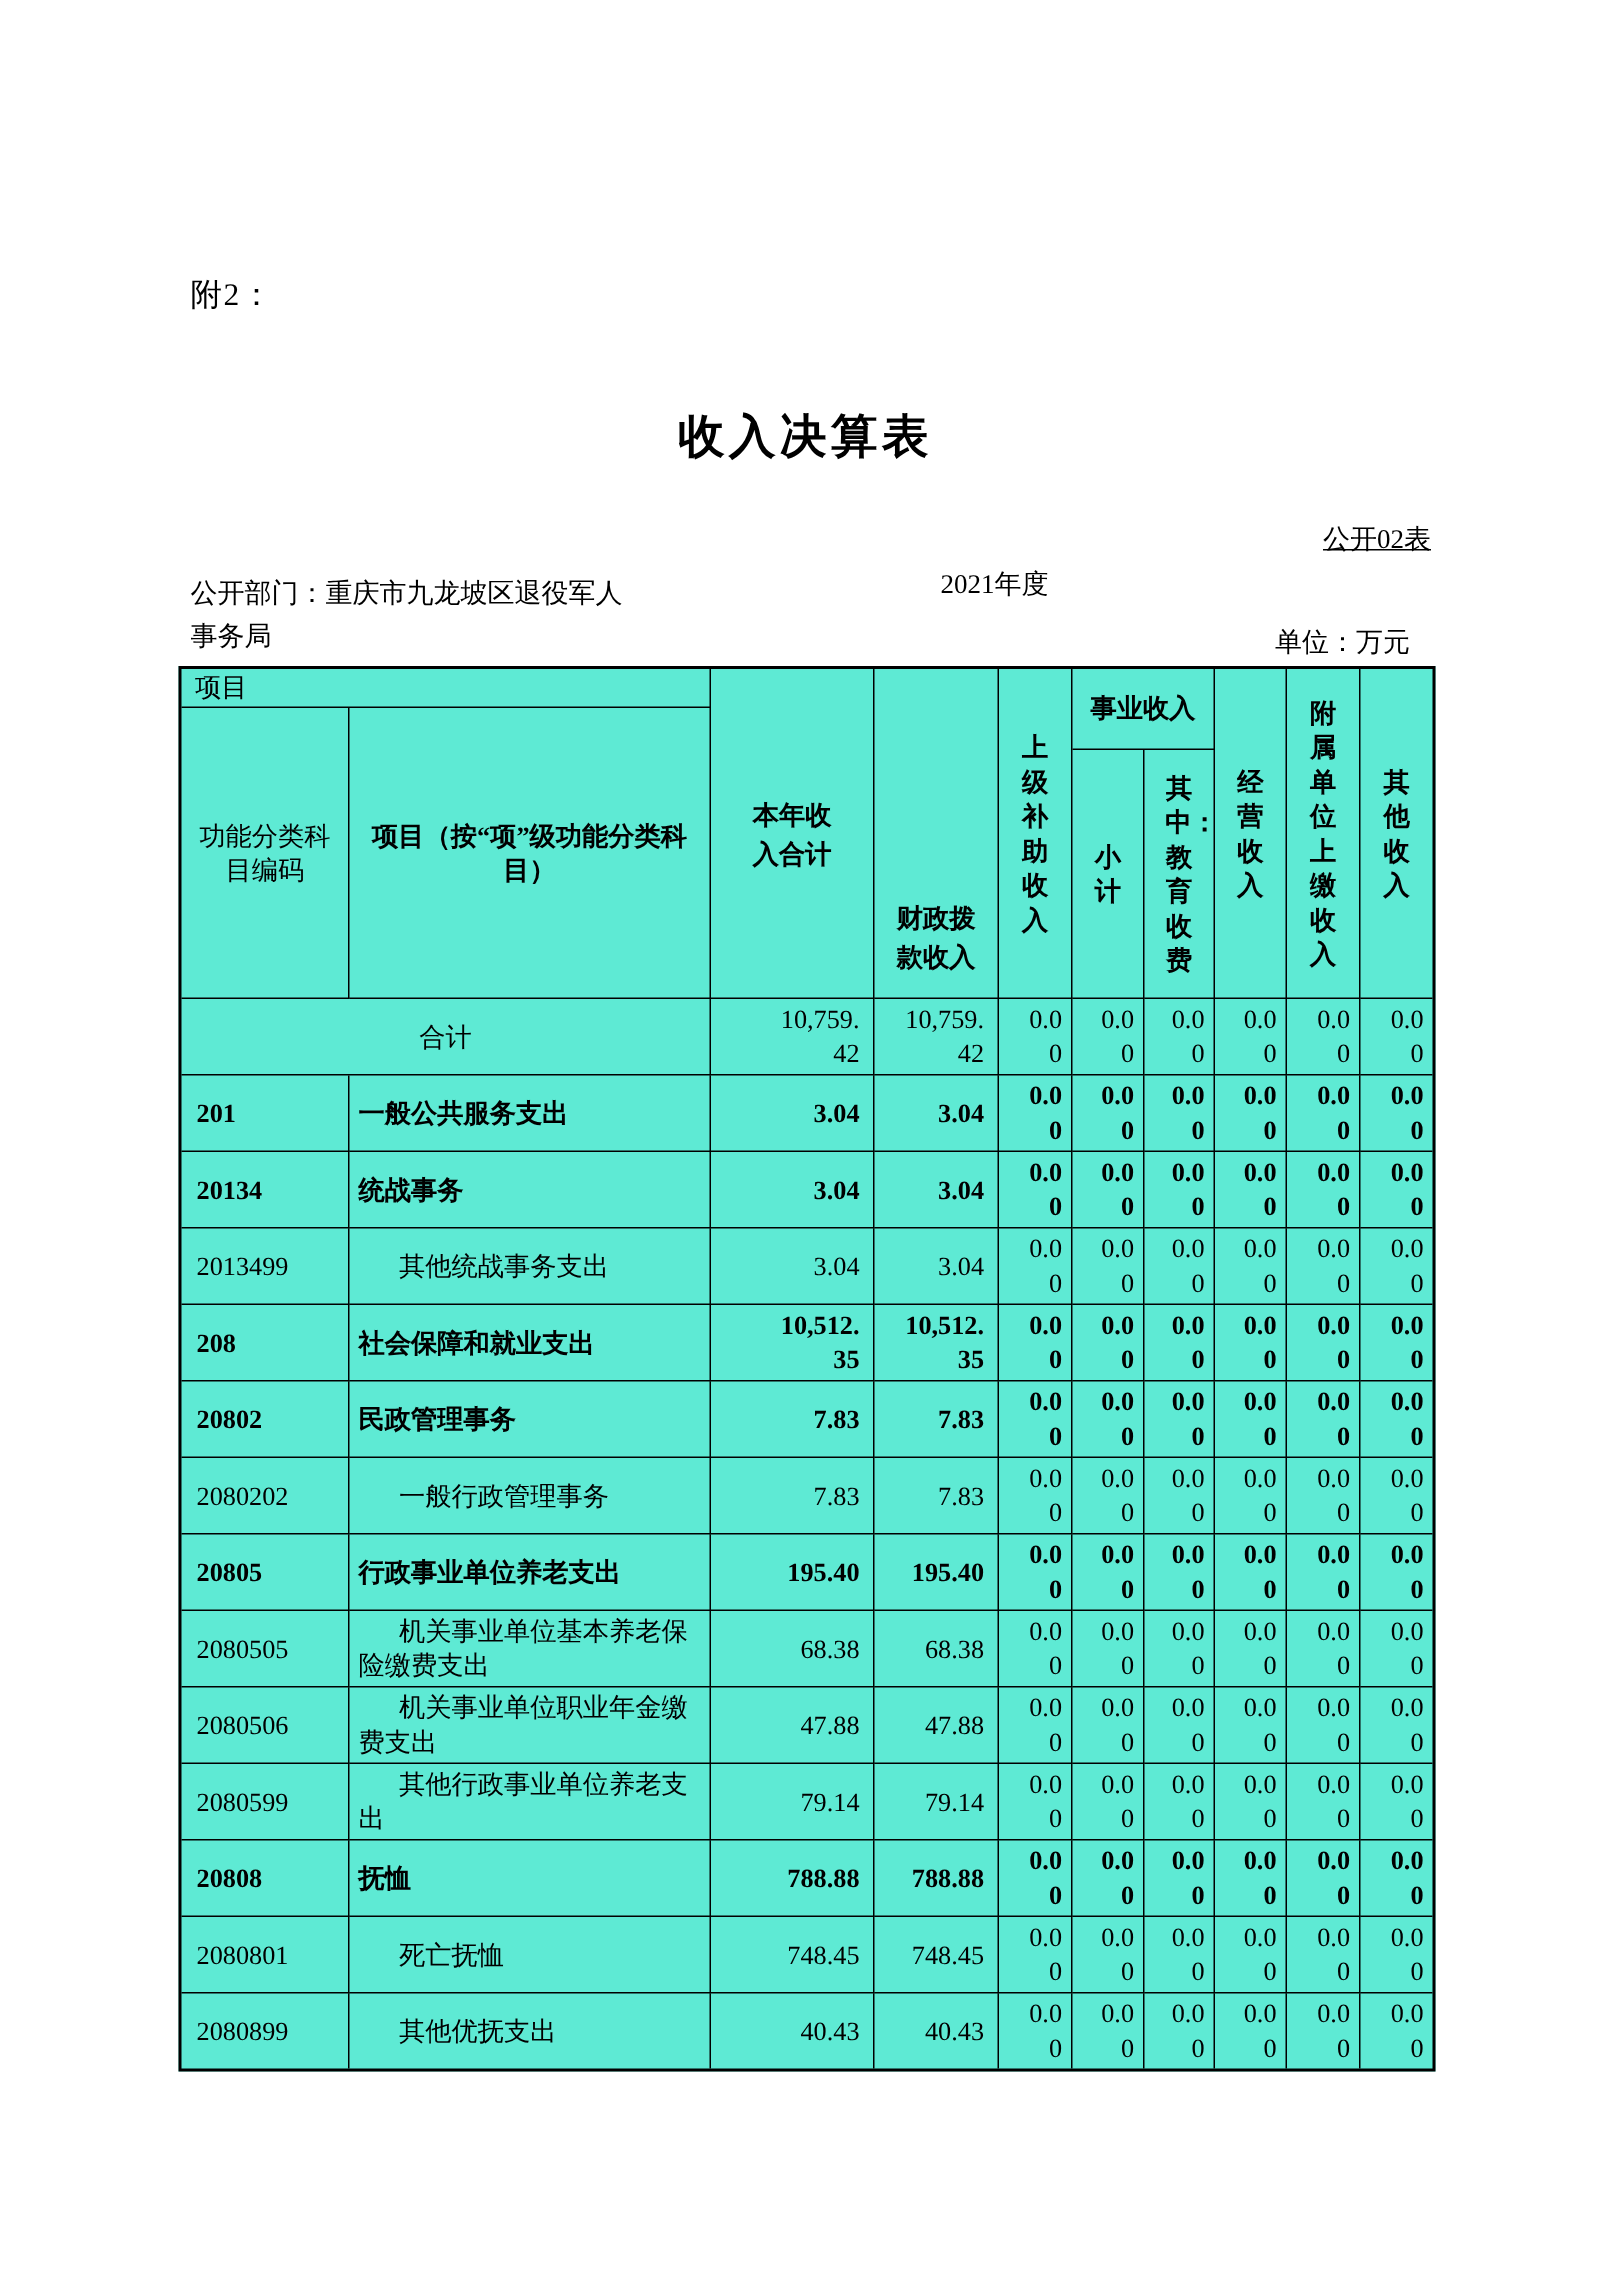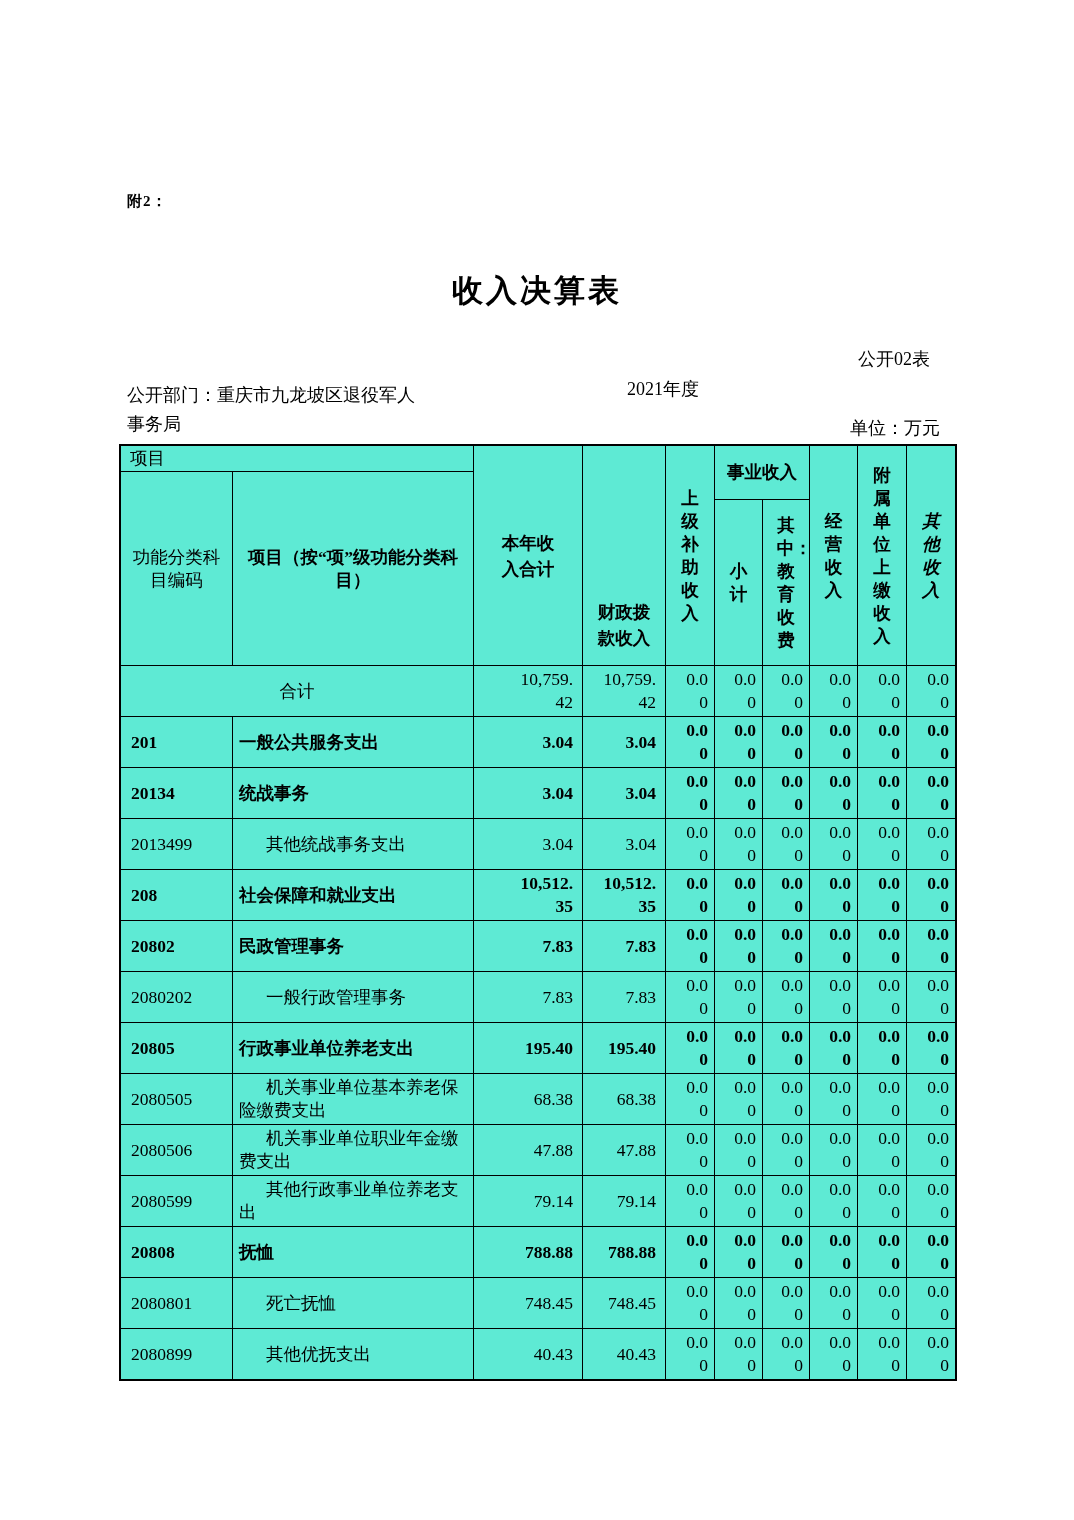--- a/index.html
+++ b/index.html
@@ -1,23 +1,23 @@
 <!DOCTYPE html>
 <html><head>
 <meta charset="utf-8">
 <style>
   html,body{margin:0;padding:0;}
   body{
     width:1074px;height:1520px;position:relative;background:#ffffff;
     font-family:"Liberation Serif","DejaVu Serif",serif;color:#000000;
     overflow:hidden;
   }
-  .attachment{position:absolute;left:127px;top:192px;font-size:15px;font-weight:bold;letter-spacing:1px;}
+  .attachment{position:absolute;left:127px;top:182px;font-size:21px;font-weight:normal;letter-spacing:1px;}
   .doc-title{position:absolute;left:0;top:270px;width:1074px;text-align:center;font-size:31px;font-weight:bold;letter-spacing:3px;}
-  .table-code{position:absolute;right:144px;top:347px;font-size:18px;}
+  .table-code{position:absolute;right:120px;top:347px;font-size:18px;text-decoration:underline;}
   .dept{position:absolute;left:127px;top:381px;width:300px;font-size:18px;line-height:29px;}
   .year{position:absolute;left:627px;top:377px;font-size:18px;}
   .unit{position:absolute;right:134px;top:416px;font-size:18px;}
 
   .fin-table{
     position:absolute;left:119px;top:444px;width:834px;
     border:2px solid #000;background:#5eead4;
   }
   .thead,.row{
     display:grid;
@@ -37,21 +37,21 @@
   .h-code{grid-area:2/1/4/2;padding:0 8px;text-align:center;}
   .h-name{grid-area:2/2/4/3;padding:0 5px;text-align:center;font-weight:bold;}
   .h-total{grid-area:1/3/4/4;}
   .h-fiscal{grid-area:1/4/4/5;align-items:flex-end;}
   .h-superior{grid-area:1/5/4/6;}
   .h-business{grid-area:1/6/3/8;font-weight:bold;}
   .h-subtotal{grid-area:3/6/4/7;}
   .h-education{grid-area:3/7/4/8;}
   .h-operating{grid-area:1/8/4/9;}
   .h-affiliated{grid-area:1/9/4/10;}
-  .h-other{grid-area:1/10/4/11;border-right:none;font-style:italic;}
+  .h-other{grid-area:1/10/4/11;border-right:none;}
   .h-total,.h-fiscal{font-weight:bold;}
   .h-superior,.h-subtotal,.h-education,.h-operating,.h-affiliated,.h-other{font-weight:bold;}
   .wraptext{display:block;max-width:3.4em;margin:14px auto;text-align:center;line-height:26px;}
   .vtext{display:block;width:1.05em;margin:16px auto;word-break:break-all;text-align:center;line-height:23px;}
 
   
   .row .cell{min-height:48px;}
   .row:last-child .cell{border-bottom:none;}
   .cell.c-last{border-right:none;}
   .cell-code{justify-content:flex-start;padding-left:10px;}

